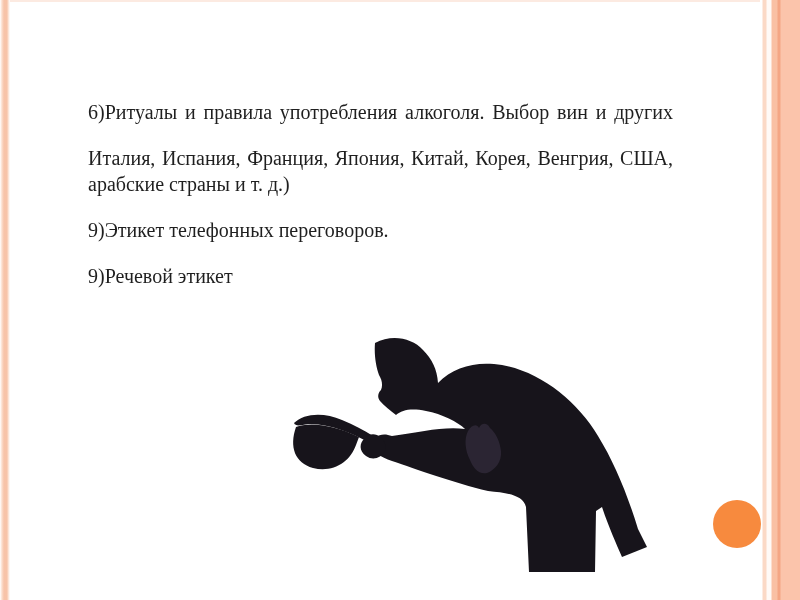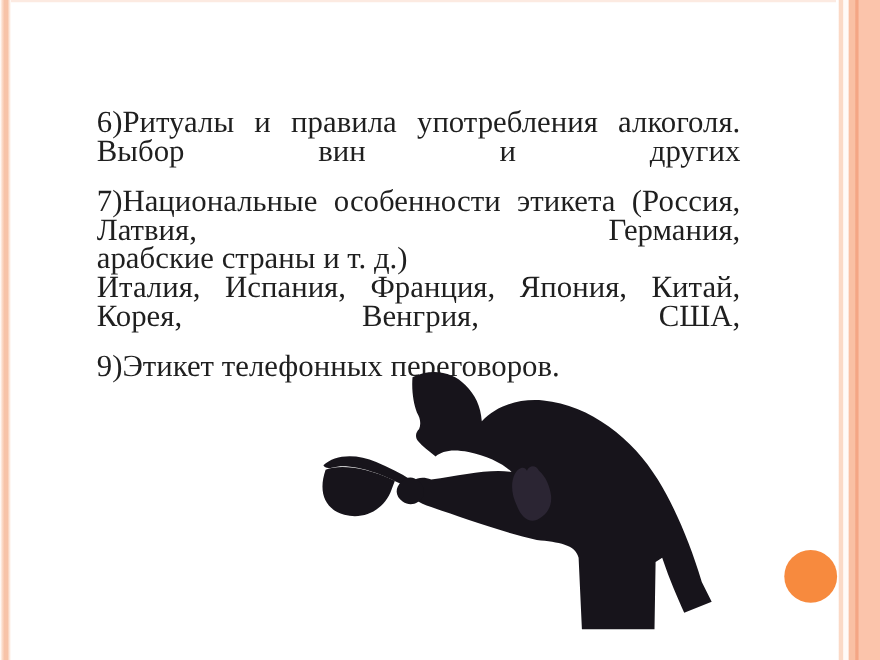--- a/index.html
+++ b/index.html
@@ -25,21 +25,21 @@
       #ffffff 0px,#ffffff 2px,
       #fbd9c6 3px,#fbd9c6 6px,
       #fffaf7 7px,#fffaf7 11px,
       #f9c0a4 12px,#f9c0a4 17px,
       #f4a685 18px,#f4a685 20px,
       #fbc4ab 21px,#fbc4ab 40px);
   }
   .text-block{
     position:absolute;left:88px;top:99px;width:585px;
     color:#1f1f1f;
-    font-size:28px;line-height:26px;
+    font-size:20px;line-height:26px;
   }
   .text-block p{margin:0 0 20px 0;}
   .ln{display:block;text-align:justify;text-align-last:justify;}
   .ln.last{text-align-last:left;}
   .figure{
     position:absolute;left:280px;top:335px;width:385px;height:245px;
   }
   .figure path{fill:#17141b;}
   .figure path.hand{fill:#2b2533;}
   .accent-circle{
@@ -55,26 +55,28 @@
 
   <div class="top-line"></div>
   <div class="left-stripe"></div>
   <div class="right-band"></div>
 
   <div class="text-block">
     <p>
       <span class="ln">6)Ритуалы и правила употребления алкоголя. Выбор вин и других</span>
     </p>
     <p>
-      <span class="ln">7)Национальные особенности этикета (Россия, Латвия, Германия,</span>
+      <span class="ln">Италия, Испания, Франция, Япония, Китай, Корея, Венгрия, США,</span>
       <span class="ln last">арабские страны и т. д.)</span>
-      <span class="ln">Италия, Испания, Франция, Япония, Китай, Корея, Венгрия, США,</span>
     </p>
     <p>
       <span class="ln last">9)Этикет телефонных переговоров.</span>
+    </p>
+    <p>
+      <span class="ln last">9)Речевой этикет</span>
     </p>
   </div>
 
   <svg class="figure" viewBox="0 0 385 245" xmlns="http://www.w3.org/2000/svg" role="img" aria-label="Silhouette of a bowing man holding a bowler hat">
 
     <path d="
       M95,8
       C112,-1 132,3 143,15
       C152,24 157,34 158,48
       C172,33 193,27 214,29

